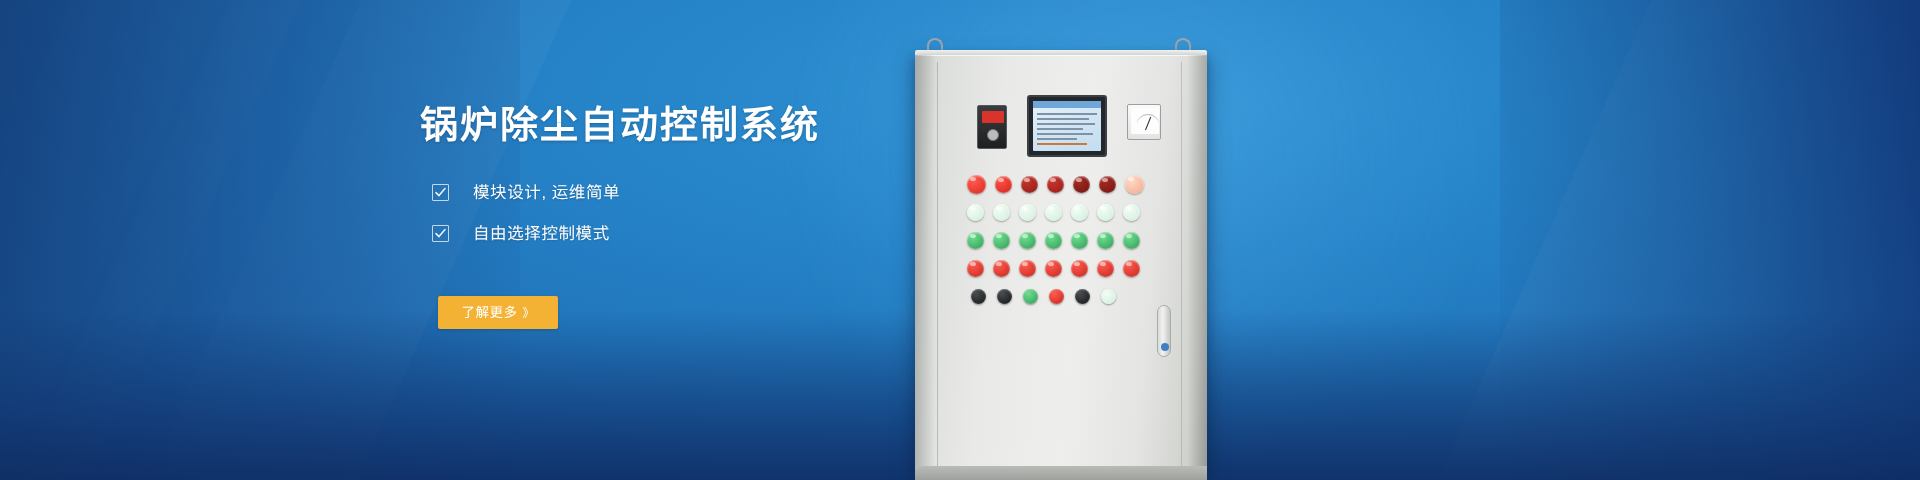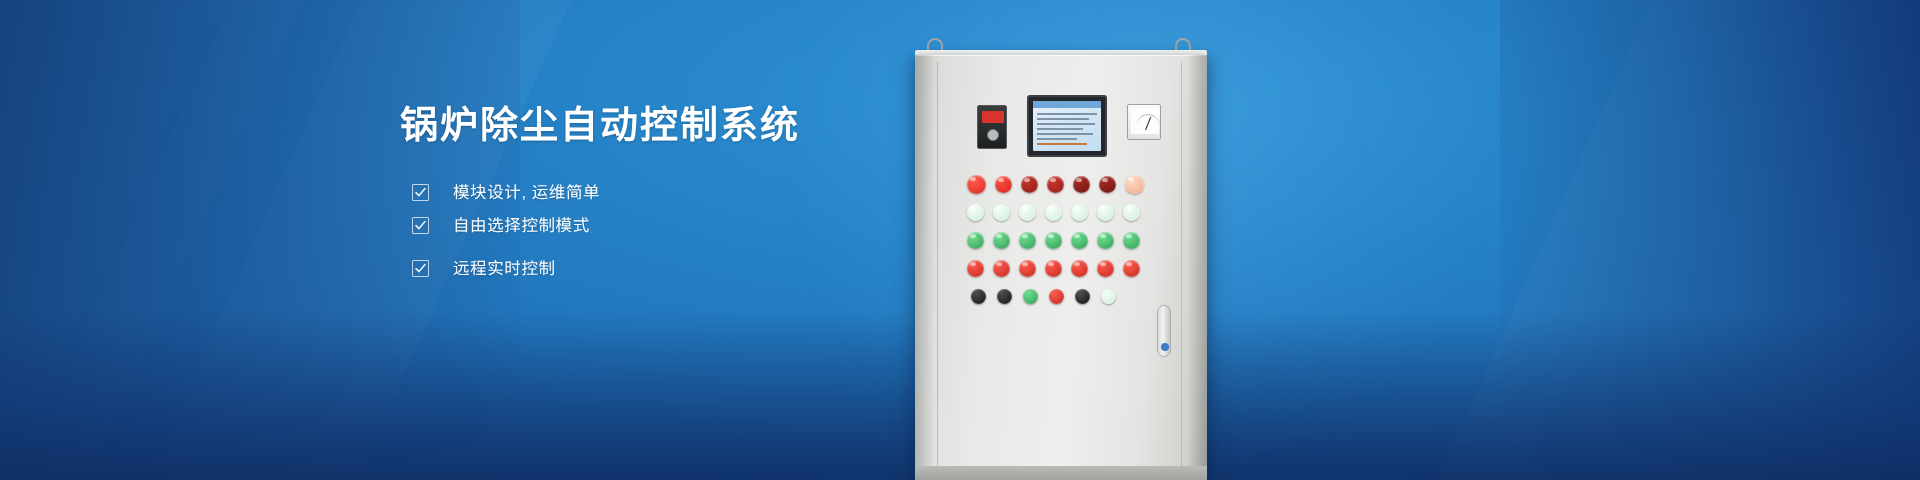--- a/index.html
+++ b/index.html
@@ -35,29 +35,29 @@
   .d3{left:250px;top:-60px;width:210px;height:620px;background:rgba(255,255,255,.022);}
   .d4{left:1540px;top:-60px;width:240px;height:620px;background:rgba(0,0,0,.06);}
   .d5{left:1780px;top:-60px;width:200px;height:620px;background:rgba(255,255,255,.025);}
   .glow{
     position:absolute;left:760px;top:-170px;width:760px;height:640px;border-radius:50%;
     background:radial-gradient(circle, rgba(120,200,255,.22) 0%, rgba(90,175,240,.10) 45%, rgba(60,150,220,0) 72%);
     filter:blur(6px);
   }
 
   
-  .copy{position:absolute;left:400px;top:0;width:560px;height:348px;}
+  .copy{position:absolute;left:420px;top:0;width:560px;height:348px;}
   .headline{
     position:absolute;top:106px;left:0;
     color:#ffffff;font-size:38px;line-height:1;letter-spacing:2px;font-weight:700;
     text-shadow:0 1px 3px rgba(0,0,0,.22);white-space:nowrap;
   }
   .bullets{position:absolute;top:176px;left:12px;}
   .bullet{display:flex;align-items:center;height:33px;margin-bottom:0;}
-  .bullet + .bullet{margin-top:0;align-items:center;}
+  .bullet + .bullet{margin-top:8px;align-items:center;}
   .bullets .bullet:nth-child(1){}
   .bullets .bullet:nth-child(2){margin-bottom:10px;}
   .chk{
     width:17px;height:17px;flex:0 0 17px;border:1px solid rgba(255,255,255,.72);
     position:relative;margin-right:24px;border-radius:1px;
   }
   .chk svg{position:absolute;left:1px;top:1px;}
   .btxt{
     color:#ffffff;font-size:16.5px;line-height:1;letter-spacing:.6px;white-space:nowrap;
     text-shadow:0 1px 2px rgba(0,0,0,.18);
@@ -187,31 +187,27 @@
 
       <div class="bullet">
         <span class="chk">
           <svg width="13" height="13" viewBox="0 0 13 13" aria-hidden="true">
             <polyline points="2,6.6 5,9.6 11,2.6" fill="none" stroke="#ffffff" stroke-width="1.5" stroke-linecap="round" stroke-linejoin="round" opacity="0.92"></polyline>
           </svg>
         </span>
         <span class="btxt">自由选择控制模式</span>
       </div>
 
-      <div class="bullet">
-        <span class="chk">
-          <svg width="13" height="13" viewBox="0 0 13 13" aria-hidden="true">
-            <polyline points="2,6.6 5,9.6 11,2.6" fill="none" stroke="#ffffff" stroke-width="1.5" stroke-linecap="round" stroke-linejoin="round" opacity="0.92"></polyline>
-          </svg>
-        </span>
-        <span class="btxt">远程实时控制</span>
-      </div>
-
-    </div>
-
+
+    </div>
+
+    <button class="cta">
+      <span class="cta-label">了解更多</span>
+      <span class="cta-arrow">》</span>
+    </button>
 
   </div>
 
   <div class="photo">
     <div class="hanger a"></div>
     <div class="hanger b"></div>
     <div class="cab-shadow"></div>
     <div class="cab-top"></div>
     <div class="cab"></div>
     <div class="cab-edge"></div>

